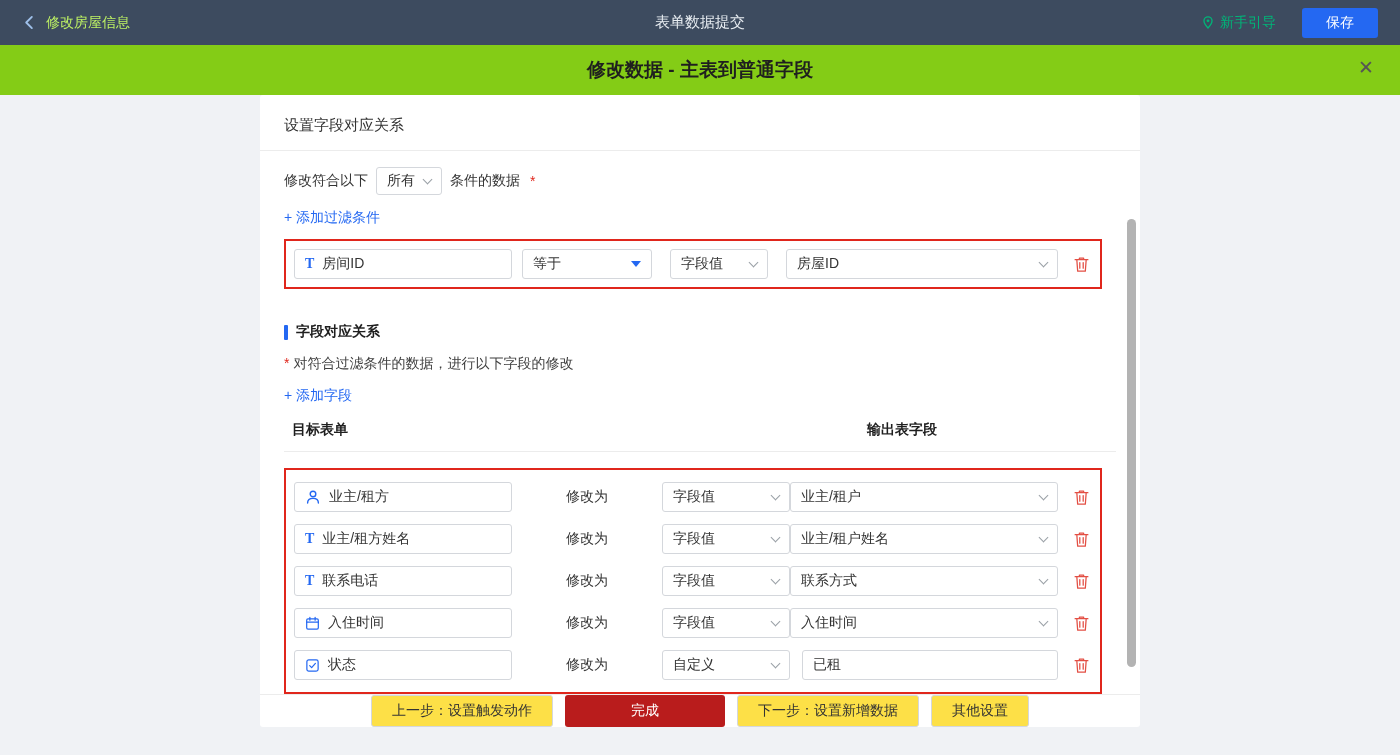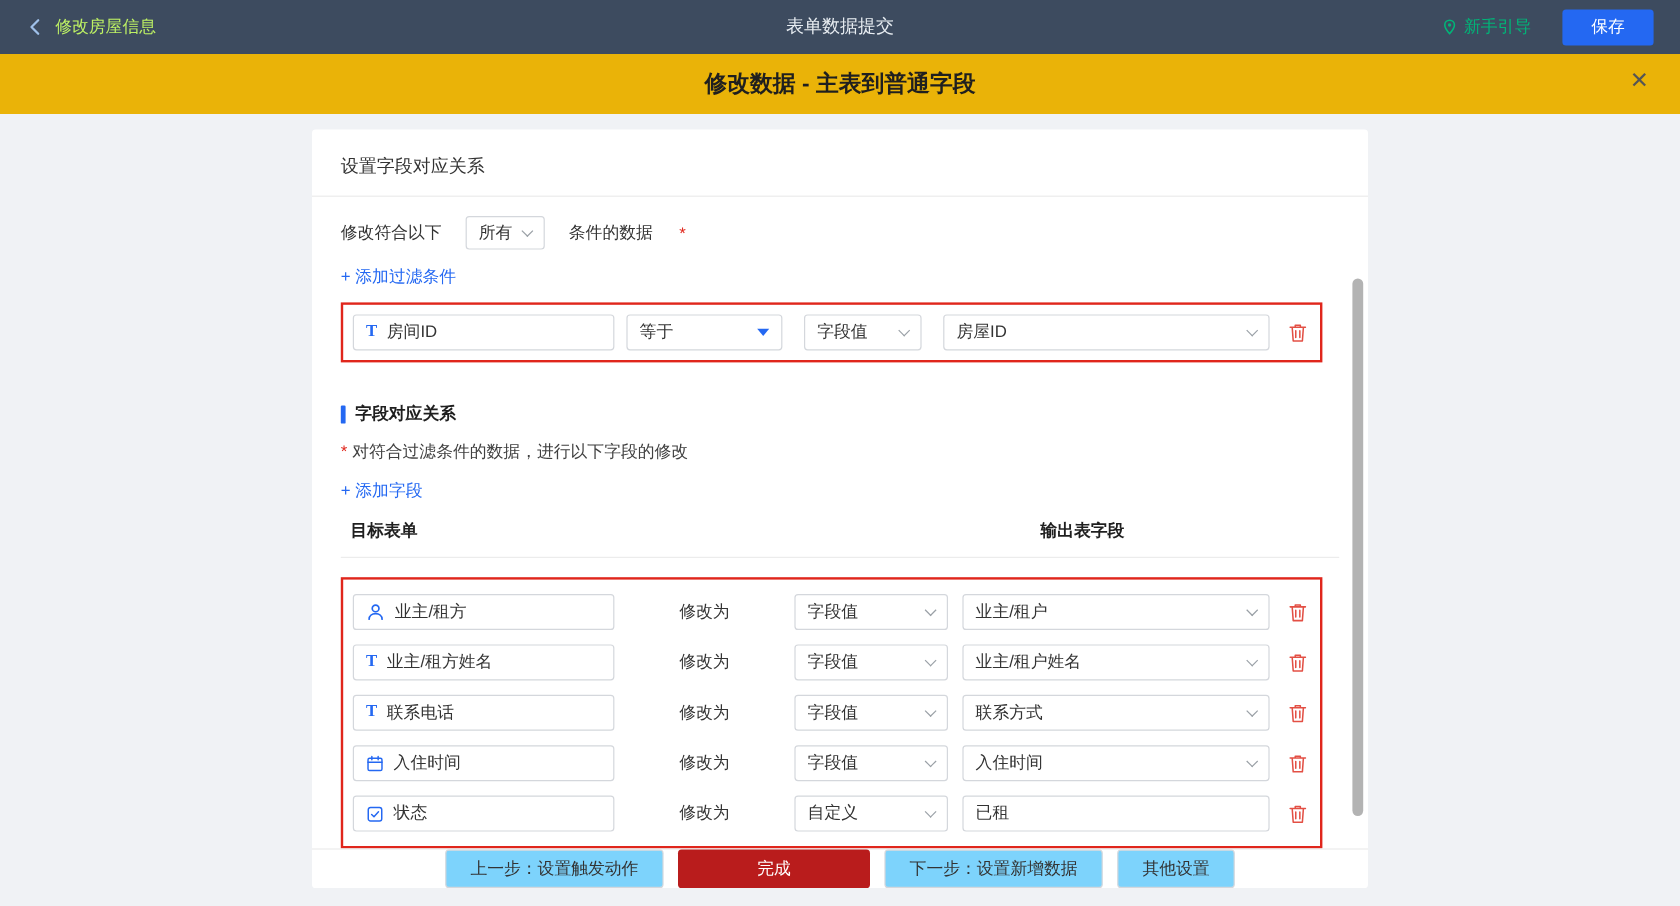--- a/index.html
+++ b/index.html
@@ -12,31 +12,31 @@
   .topbar { height:45px; background:#3d4b5f; display:flex; align-items:center;
             padding:0 22px; position:relative; }
   .topbar-left { display:flex; align-items:center; gap:9px; color:#bef264; cursor:pointer; }
   .topbar-center { position:absolute; left:0; right:0; text-align:center; color:#e8edf2; font-size:15px; pointer-events:none; }
   .topbar-right { margin-left:auto; display:flex; align-items:center; gap:26px; z-index:1; }
   .guide { display:flex; align-items:center; gap:5px; color:#00b578; cursor:pointer; }
   .save-btn { background:#2468f2; color:#fff; border:none; border-radius:3px;
               height:30px; padding:0 24px; font-size:14px; cursor:pointer;
               font-family:inherit; }
   
-  .modal-header { height:50px; background:#eab308; position:relative; display:flex;
+  .modal-header { height:50px; background:#84cc16; position:relative; display:flex;
                   align-items:center; justify-content:center; }
   .modal-title { font-size:19px; font-weight:700; color:#1f1f1f; }
   .close { position:absolute; right:26px; top:13px; font-size:19px; color:#555; cursor:pointer; line-height:1; }
   
-  .content { height:660px; padding-top:13px; }
+  .content { height:660px; }
   .card { width:880px; height:632px; margin:0 auto; background:#fff; border-radius:3px;
           display:flex; flex-direction:column; position:relative; }
   .card-head { padding:21px 24px 15px; font-size:15px; color:#333; border-bottom:1px solid #ececec; }
   .card-body { flex:1; padding:16px 24px 0; }
-  .filter-line { display:flex; align-items:center; gap:20px; }
+  .filter-line { display:flex; align-items:center; gap:8px; }
   .req { color:#e0261c; margin-left:2px; }
   .add-link { color:#2468f2; margin-top:14px; cursor:pointer; width:max-content; }
   .red-box { border:2px solid #e0261c; margin-top:12px; margin-right:14px; padding:8px; }
   .filter-row { display:flex; align-items:center; }
   .field-input { height:30px; border:1px solid #d4d7dc; border-radius:3px; background:#fff;
                  display:flex; align-items:center; gap:8px; padding:0 10px; width:218px; cursor:text; }
   .icon-t { color:#2468f2; font-weight:700; font-size:14px; font-family:"Liberation Serif","DejaVu Serif",serif; }
   .select { height:30px; border:1px solid #d4d7dc; border-radius:3px; background:#fff;
             display:flex; align-items:center; justify-content:space-between;
             padding:0 10px; cursor:pointer; }
@@ -53,29 +53,29 @@
   .sec-bar { width:4px; height:15px; background:#2468f2; border-radius:1px; }
   .desc { margin-top:14px; color:#404040; }
   .desc .req { margin-right:4px; margin-left:0; }
   .cols-head { margin-top:16px; padding:0 0 12px 8px; border-bottom:1px solid #ececec;
                position:relative; font-weight:700; color:#1f1f1f; }
   .col-output { position:absolute; left:583px; top:0; }
   .map-box { margin-top:16px; padding:6px 8px; }
   .map-row { display:flex; align-items:center; height:42px; }
   .cell-action { width:150px; text-align:center; color:#333; }
   .cell-type { width:128px; }
-  .cell-value { flex:1; margin-left:12px; }
+  .cell-value { flex:1; }
   .value-input { flex:1; margin-left:12px; justify-content:flex-start; cursor:text; }
   .ficon { display:flex; align-items:center; }
   .scrollbar-thumb { position:absolute; right:4px; top:124px; width:9px; height:448px;
                      background:#b3b3b3; border-radius:5px; cursor:grab; }
   .card-footer { border-top:1px solid #ececec; height:62px; display:flex; align-items:center;
                  justify-content:center; gap:12px; }
   .btn { height:32px; border-radius:3px; font-size:14px; font-family:inherit; cursor:pointer; }
-  .btn.ghost { background:#7dd3fc; border:1px solid #d4d7dc; color:#333; padding:0 20px; }
+  .btn.ghost { background:#fde047; border:1px solid #d4d7dc; color:#333; padding:0 20px; }
   .btn.primary { background:#b91c1c; border:none; color:#fff; width:160px; }
 </style>
 </head>
 <body>
 
 <header class="topbar">
   <div class="topbar-left">
     <svg width="15" height="15" viewBox="0 0 16 16">
         <path d="M10.5 2L4.5 8l6 6" stroke="#9fc0ea" stroke-width="2" fill="none" stroke-linecap="round" stroke-linejoin="round"></path>
       </svg>

